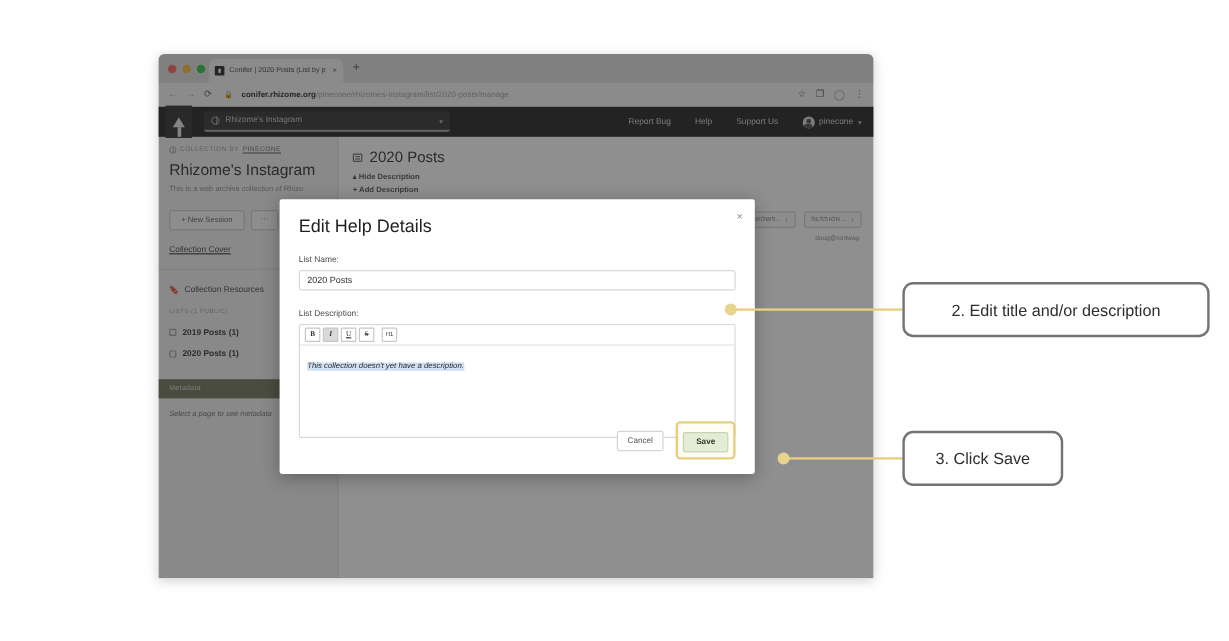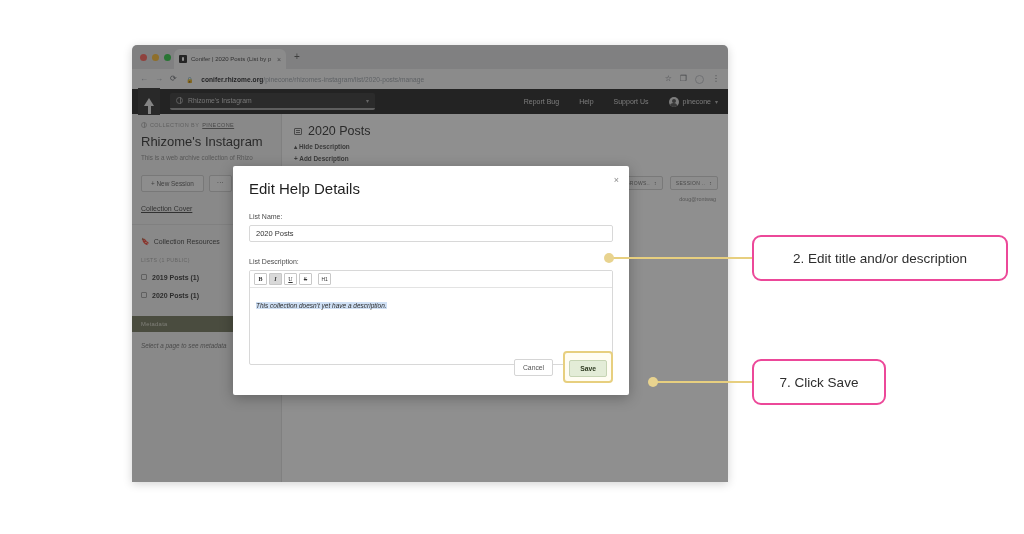--- a/index.html
+++ b/index.html
@@ -239,21 +239,21 @@
     background: #fffdf3;
   }
   .btn-save {
     font-size: 6.8px; color: #2f3b22; background: #e3ecd7; border: 1px solid #c6d4b4;
     border-radius: 2px; padding: 4px 10px; font-weight: 700;
     font-family: "Liberation Sans", sans-serif;
   }
 
   
   .callout {
-    position: absolute; background: #fff; border: 2px solid #ec4899;
+    position: absolute; background: #fff; border: 2px solid #737373;
     border-radius: 9px; display: flex; align-items: center; justify-content: center;
     z-index: 12; padding: 3px 18px;
   }
   .callout span { font-size: 13.5px; color: #2e2e2e; white-space: nowrap; }
   .leader { position: absolute; height: 2px; background: #e7cf7f; z-index: 11; }
   .leader-dot {
     position: absolute; width: 10px; height: 10px; border-radius: 50%;
     background: #e8d38f; z-index: 12;
   }
 </style>
@@ -401,16 +401,16 @@
 
   <div class="leader-dot" style="left:604px; top:253px;"></div>
   <div class="leader" style="left:609px; top:257px; width:143px;"></div>
   <div class="callout" style="left:752px; top:235px; width:256px; height:46px;">
     <span>2. Edit title and/or description</span>
   </div>
 
   <div class="leader-dot" style="left:648px; top:377px;"></div>
   <div class="leader" style="left:653px; top:381px; width:100px;"></div>
   <div class="callout" style="left:752px; top:359px; width:134px; height:46px;">
-    <span>7. Click Save</span>
+    <span>3. Click Save</span>
   </div>
 
 </div>
 
 </body></html>

